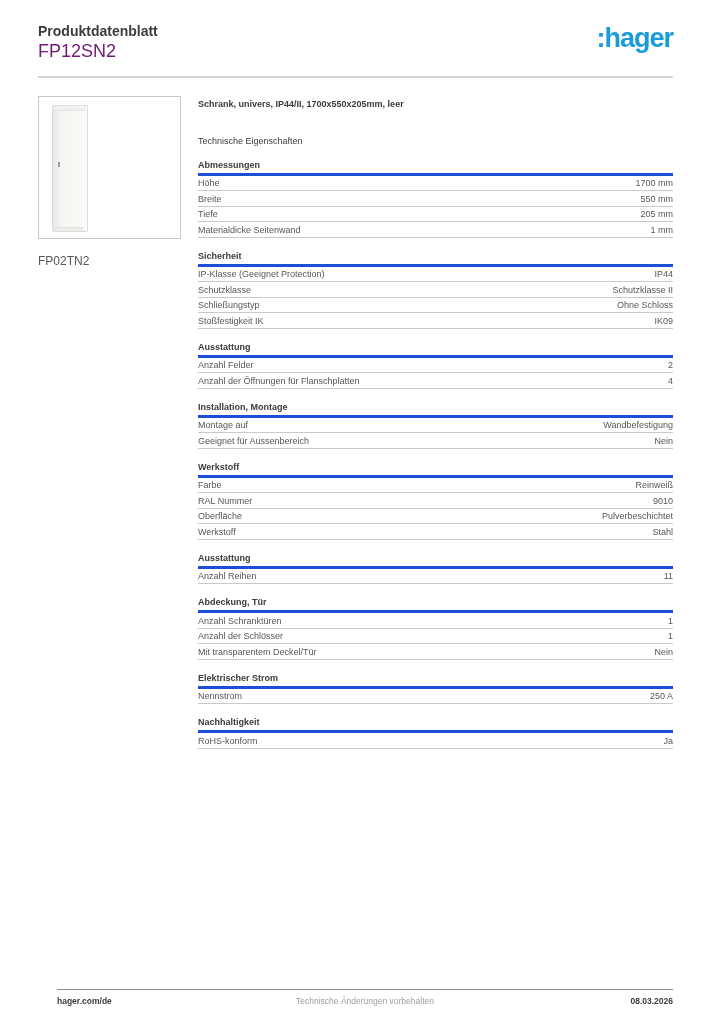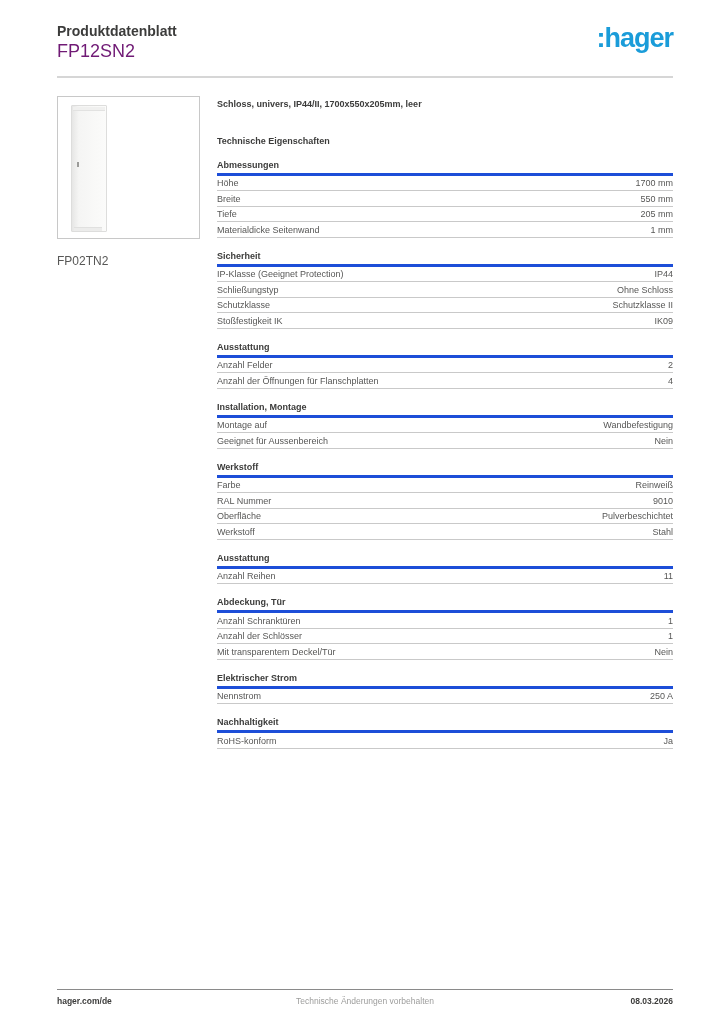--- a/index.html
+++ b/index.html
@@ -6,21 +6,21 @@
   html, body { background: #ffffff; }
   body {
     width: 724px; height: 1024px;
     font-family: "Liberation Sans", "DejaVu Sans", sans-serif;
     position: relative;
     color: #3c3c3b;
     overflow: hidden;
   }
   .page {
     position: absolute; inset: 0;
-    padding: 22px 51px 0 57px;
+    padding: 22px 51px 0 38px;
   }
   
   .doc-header {
     display: flex; justify-content: space-between; align-items: flex-start;
     padding-bottom: 12px;
     border-bottom: 2px solid #d6d6d6;
   }
   .doc-title { font-size: 14px; font-weight: bold; color: #3c3c3b; line-height: 1.3; }
   .doc-code  { font-size: 18px; font-weight: normal; color: #701a75; line-height: 1.3; }
   .logo {
@@ -52,21 +52,21 @@
     background: #ececeb; border-top: 1px solid #e0e0df;
   }
   .cabinet-hinge {
     position: absolute; left: 5px; top: 45%; width: 2px; height: 5px;
     background: #9b9b99;
   }
   .image-caption { font-size: 12px; color: #575756; margin-top: 15px; }
   
   .right-col { flex: 1; min-width: 0; }
   .product-desc { font-size: 9px; font-weight: bold; color: #3c3c3b; margin-top: 3px; }
-  .tech-heading { font-size: 9px; font-weight: bold; color: #3c3c3b; margin-top: 27px; }
+  .tech-heading { font-size: 9px; font-weight: normal; color: #3c3c3b; margin-top: 27px; }
   .spec-sections { margin-top: 14px; }
   .spec-section { margin-bottom: 13px; }
   .spec-section-title {
     font-size: 9px; font-weight: bold; color: #3c3c3b;
     padding-bottom: 3px;
     border-bottom: 3px solid #1d4ed8;
   }
   .spec-row {
     display: flex; justify-content: space-between; align-items: baseline;
     font-size: 9px; color: #575756;
@@ -107,21 +107,21 @@
         <div class="cabinet">
           <div class="cabinet-top"></div>
           <div class="cabinet-hinge"></div>
           <div class="cabinet-foot"></div>
         </div>
       </div>
       <div class="image-caption">FP02TN2</div>
     </div>
 
     <div class="right-col">
-      <div class="product-desc">Schloss, univers, IP44/II, 1700x550x205mm, leer</div>
+      <div class="product-desc">Schrank, univers, IP44/II, 1700x550x205mm, leer</div>
       <div class="tech-heading">Technische Eigenschaften</div>
       <div class="spec-sections">
           <section class="spec-section">
             <div class="spec-section-title">Abmessungen</div>
             <div class="spec-row">
               <span class="spec-label">Höhe</span>
               <span class="spec-value">1700 mm</span>
             </div>
             <div class="spec-row">
               <span class="spec-label">Breite</span>
@@ -136,26 +136,26 @@
               <span class="spec-value">1 mm</span>
             </div>
           </section>
           <section class="spec-section">
             <div class="spec-section-title">Sicherheit</div>
             <div class="spec-row">
               <span class="spec-label">IP-Klasse (Geeignet Protection)</span>
               <span class="spec-value">IP44</span>
             </div>
             <div class="spec-row">
+              <span class="spec-label">Schutzklasse</span>
+              <span class="spec-value">Schutzklasse II</span>
+            </div>
+            <div class="spec-row">
               <span class="spec-label">Schließungstyp</span>
               <span class="spec-value">Ohne Schloss</span>
-            </div>
-            <div class="spec-row">
-              <span class="spec-label">Schutzklasse</span>
-              <span class="spec-value">Schutzklasse II</span>
             </div>
             <div class="spec-row">
               <span class="spec-label">Stoßfestigkeit IK</span>
               <span class="spec-value">IK09</span>
             </div>
           </section>
           <section class="spec-section">
             <div class="spec-section-title">Ausstattung</div>
             <div class="spec-row">
               <span class="spec-label">Anzahl Felder</span>

